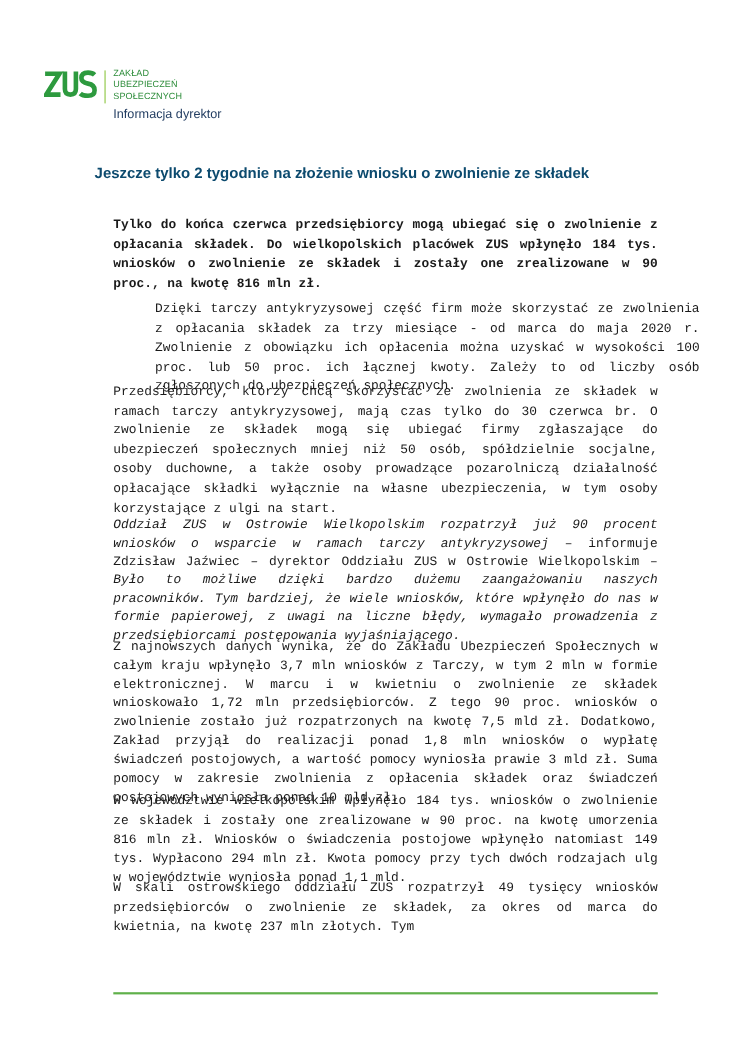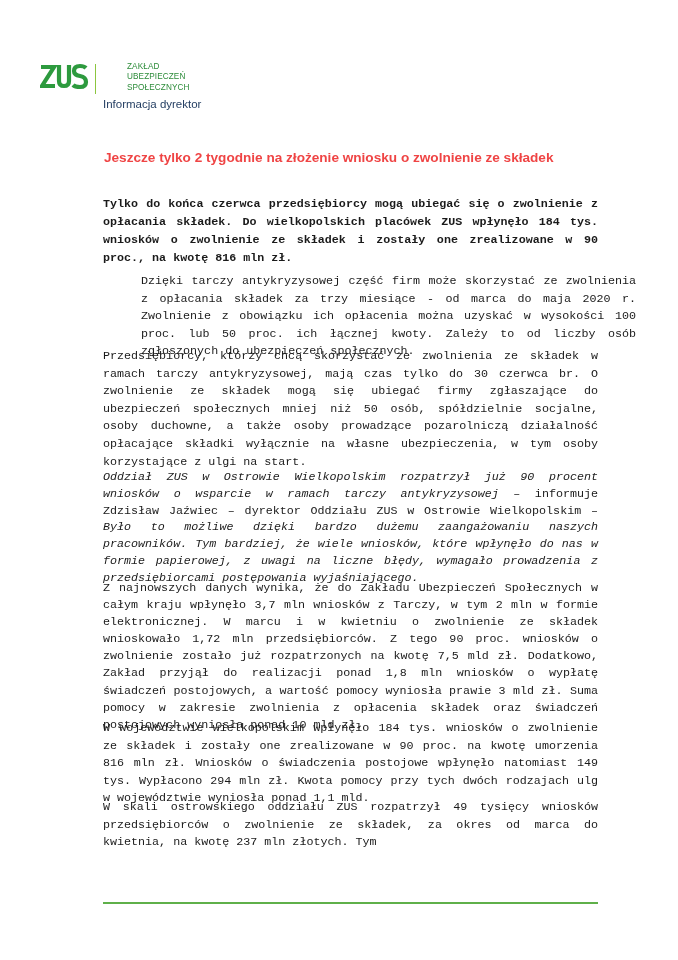--- a/index.html
+++ b/index.html
@@ -1,25 +1,25 @@
 <!DOCTYPE html>
 <html><head>
 <meta charset="utf-8">
 <style>
   html, body { margin: 0; padding: 0; background: #ffffff; }
   body { width: 678px; height: 960px; position: relative; overflow: hidden;
          font-family: "Liberation Sans", "DejaVu Sans", sans-serif; color: #1a1a1a; }
   .logo { position: absolute; left: 40px; top: 62px; width: 50px; height: 28px; }
   .logo-divider { position: absolute; left: 95px; top: 64px; width: 1px; height: 30px; background: #8cc63f; }
   .logo-text { position: absolute; left: 103px; top: 62px; font-size: 8.2px; line-height: 10.3px;
-               color: #2d8c3a; letter-spacing: 0.1px; margin-left: 24px; }
+               color: #2d8c3a; letter-spacing: 0.1px; }
   .logo-text div { white-space: nowrap; }
   .press-label { position: absolute; left: 103px; top: 98px; font-size: 11.5px; color: #1f3a5f; }
-  .title { position: absolute; left: 104px; top: 150px; width: 500px; font-size: 13.6px; font-weight: bold;
-           color: #ef4444; white-space: nowrap; }
+  .title { position: absolute; left: 86px; top: 150px; width: 500px; font-size: 13.6px; font-weight: bold;
+           color: #0c4a6e; white-space: nowrap; }
   .para { position: absolute; left: 103px; width: 495px; font-size: 11.7px; line-height: 17.6px;
           text-align: justify; margin: 0; font-family: Liberation Mono, monospace; }
   .lead { top: 195px; font-weight: bold; line-height: 18px; }
   .p1 { top: 273px; margin-left: 38px; }
   .p2 { top: 348px; }
   .p3 { top: 469px; line-height: 16.8px; }
   .p4 { top: 580px; line-height: 17.1px; }
   .p5 { top: 720px; line-height: 17.5px; }
   .p6 { top: 799px; line-height: 17.5px; }
   .it { font-style: italic; }

